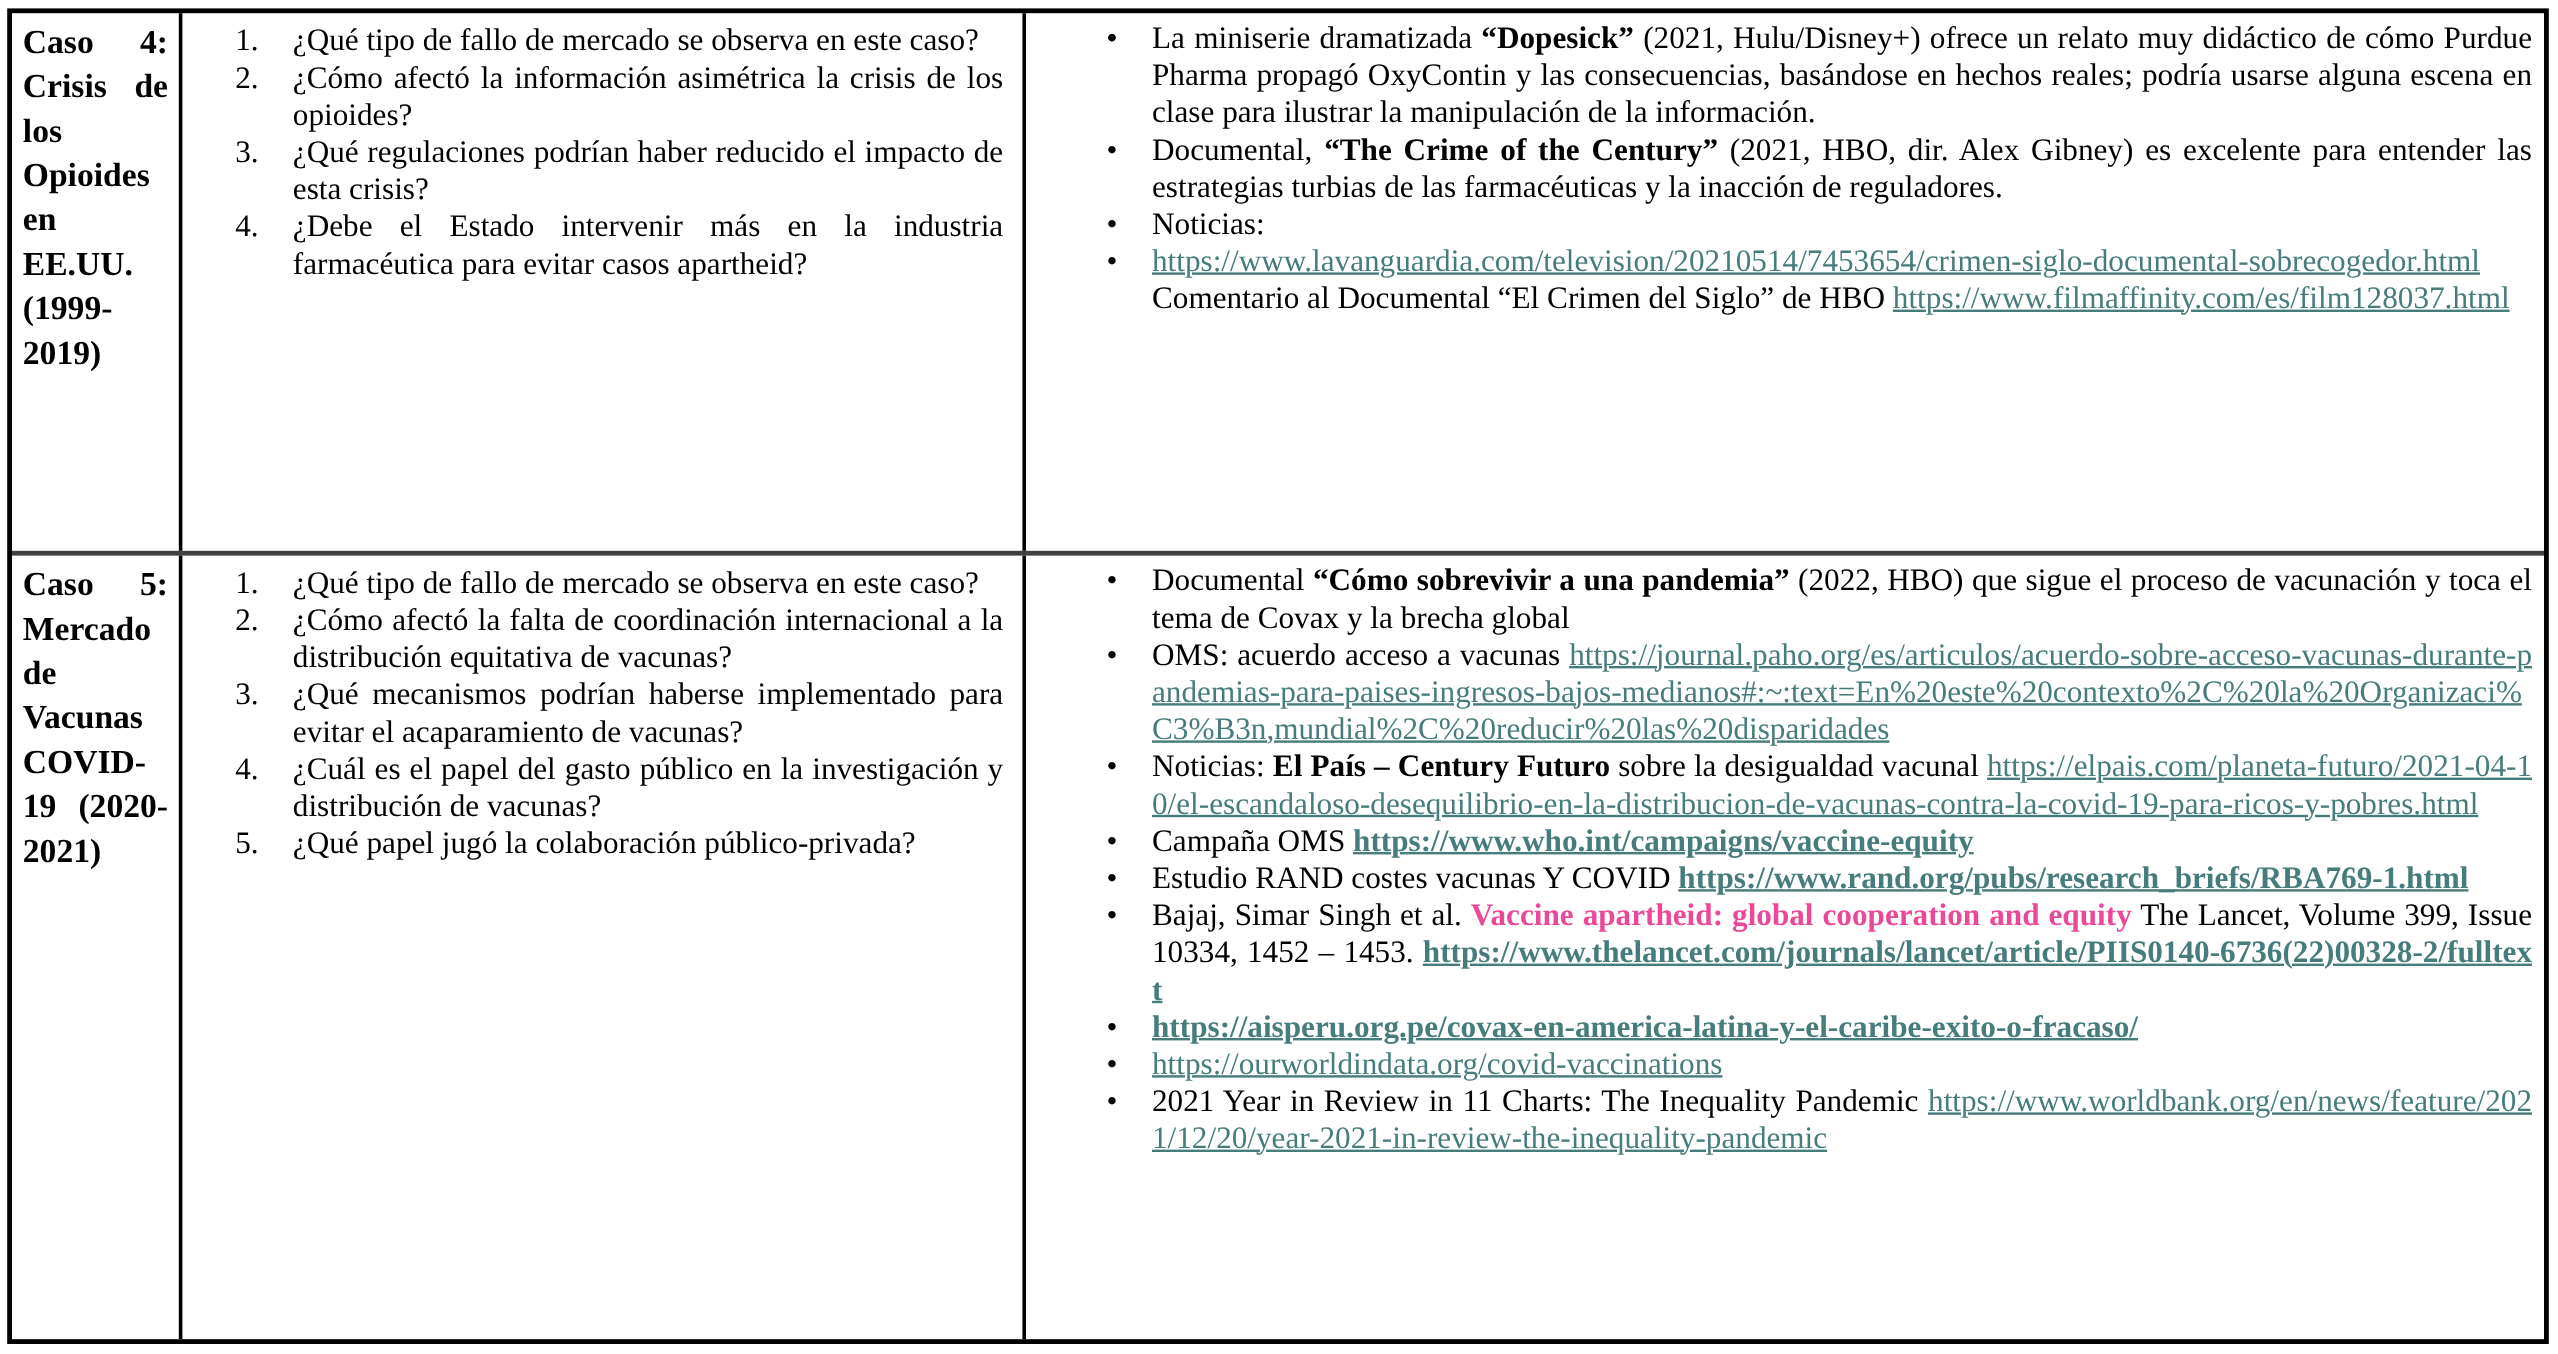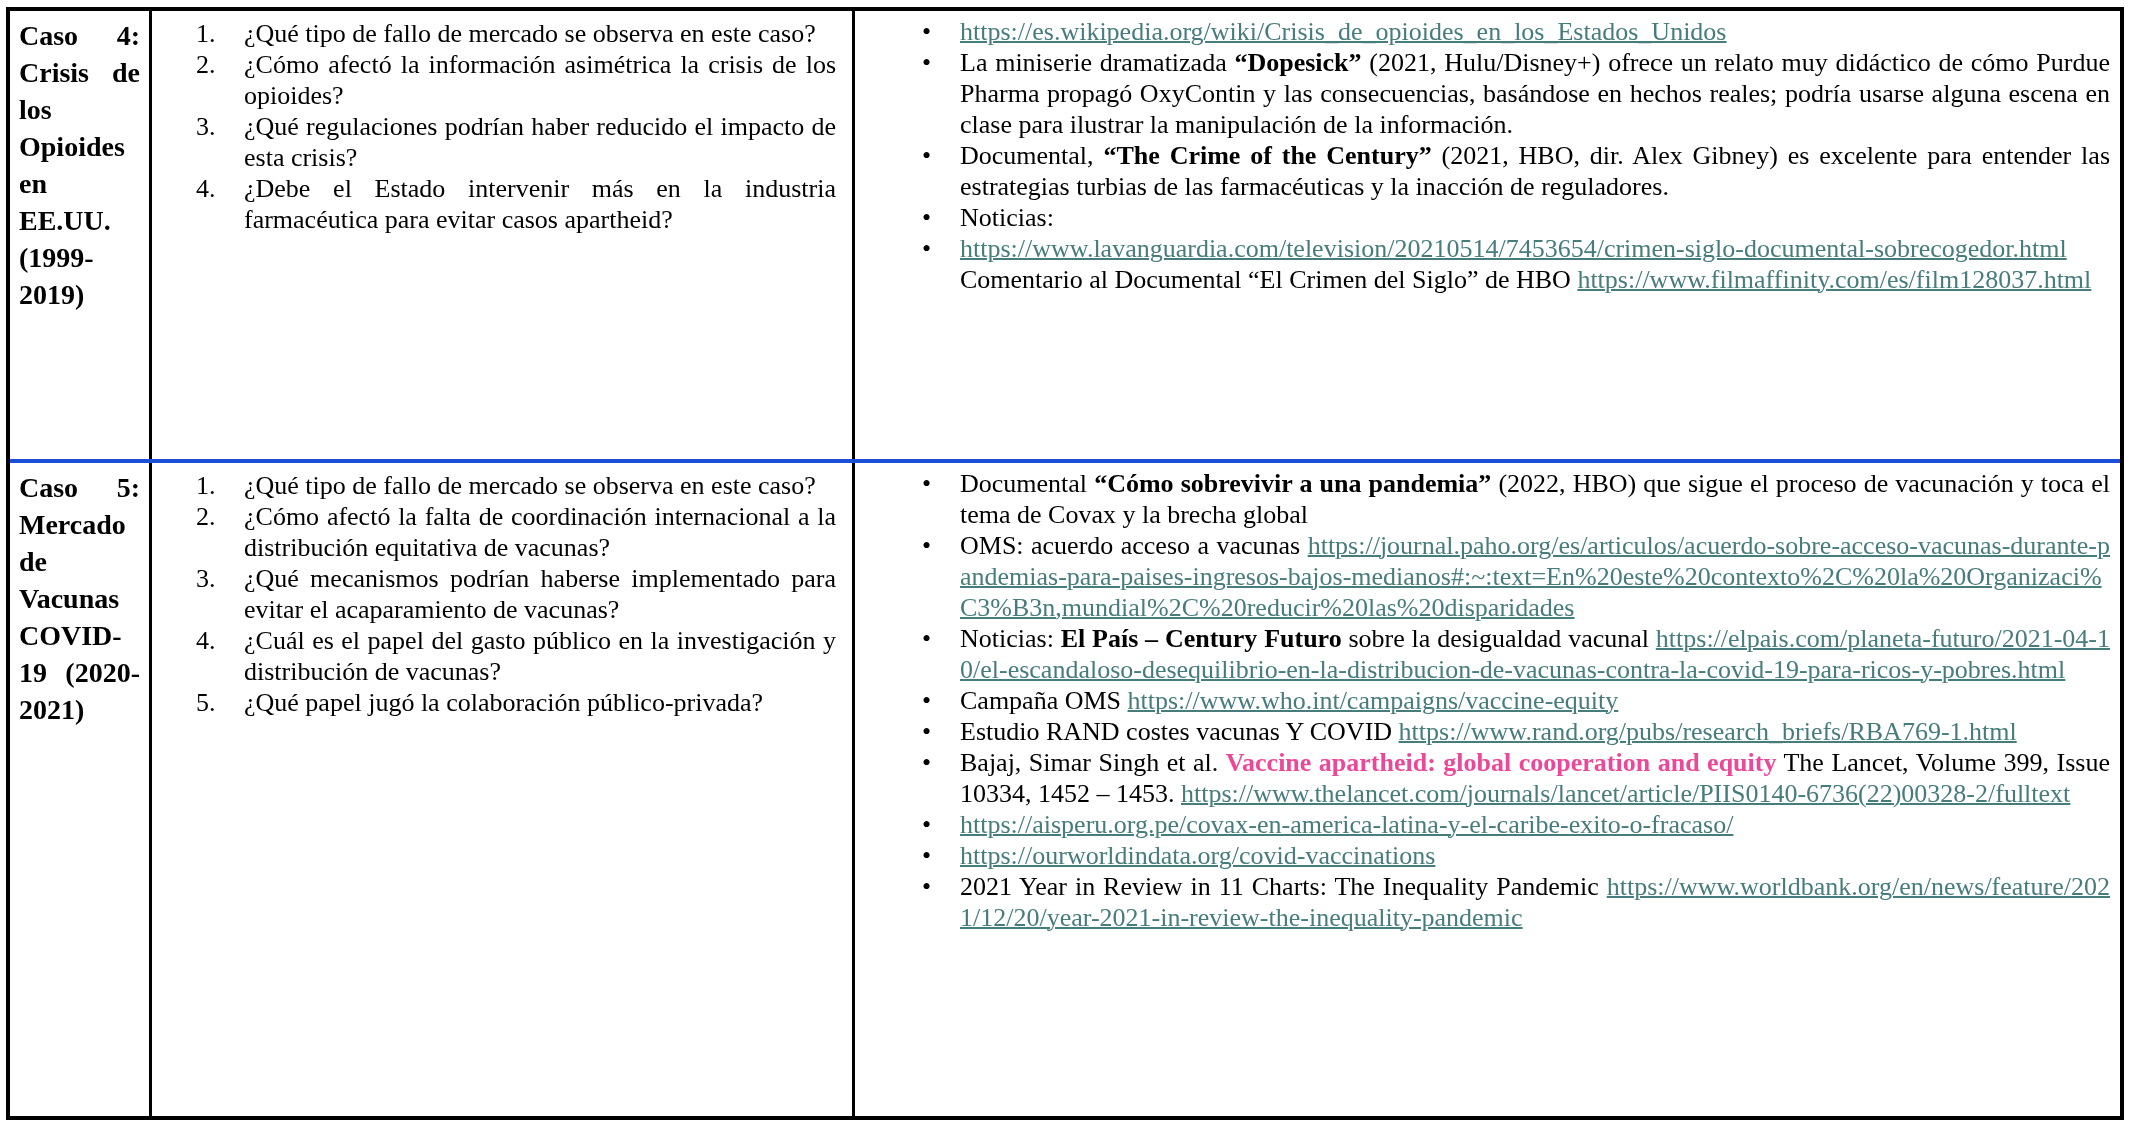--- a/index.html
+++ b/index.html
@@ -8,61 +8,61 @@
     font-family:"Liberation Serif", serif;
     font-size:26px;line-height:31px;color:#000;
     -webkit-font-smoothing:antialiased;
   }
   .doc{
     position:absolute;left:6px;top:7px;width:2118px;height:1113px;
     border:4px solid #000;background:#fff;
     display:flex;flex-direction:column;box-sizing:border-box;
   }
   .trow{display:flex;box-sizing:border-box;}
-  .trow.first{height:452px;border-bottom:4px solid #1d4ed8;justify-content:flex-end;}
+  .trow.first{height:452px;border-bottom:4px solid #404040;justify-content:flex-end;}
   .trow.second{flex:1;}
   .cell{box-sizing:border-box;overflow:hidden;}
   .c1{width:142px;border-right:3px solid #000;padding:6px 9px 4px 9px;}
   .c2{width:703px;border-right:3px solid #000;padding:7px 16px 4px 0;}
   .c3{flex:1;padding:5px 10px 4px 5px;}
   .case-title{font-weight:bold;font-size:28px;line-height:37px;text-align:justify;}
   .question{position:relative;padding-left:92px;text-align:justify;}
   .q-num{position:absolute;left:44px;top:0;}
   .res-bullet{position:relative;padding-left:100px;text-align:justify;}
   .marker{position:absolute;left:62px;top:0;}
   .res-para{text-align:left;}
   .res-para.j{text-align:justify;}
   a.lnk{
     color:var(--linkc,#477c7c);
     text-decoration:underline;
     text-decoration-thickness:2px;
     word-break:break-all;
     cursor:pointer;
   }
-  a.lnk.b{font-weight:normal;margin-top:16px;}
+  a.lnk.b{font-weight:bold;margin-top:16px;}
   .s-b{font-weight:bold;}
   .s-bg{font-weight:bold;color:#ec4899;}
 </style>
 </head>
 <body>
 
 <div class="doc">
 
   <div class="trow first">
     <div class="cell c1">
       <div class="case-title">Caso 4: Crisis de los Opioides en EE.UU. (1999-2019)</div>
     </div>
     <div class="cell c2">
         <div class="question"><span class="q-num">1.</span><span>¿Qué tipo de fallo de mercado se observa en este caso?</span></div>
         <div class="question"><span class="q-num">2.</span><span>¿Cómo afectó la información asimétrica la crisis de los opioides?</span></div>
         <div class="question"><span class="q-num">3.</span><span>¿Qué regulaciones podrían haber reducido el impacto de esta crisis?</span></div>
         <div class="question"><span class="q-num">4.</span><span>¿Debe el Estado intervenir más en la industria farmacéutica para evitar casos apartheid?</span></div>
       </div>
     <div class="cell c3">
-        <div class="res-bullet"><span class="marker">•</span><a class="lnk">https://es.wikipedia.org/wiki/Crisis_de_opioides_en_los_Estados_Unidos</a></div>
+        <div class="res-bullet"><span class="marker">•</span></div>
         <div class="res-bullet"><span class="marker">•</span><span class="s-n">La miniserie dramatizada </span><span class="s-b">“Dopesick”</span><span class="s-n"> (2021, Hulu/Disney+) ofrece un relato muy didáctico de cómo Purdue Pharma propagó OxyContin y las consecuencias, basándose en hechos reales; podría usarse alguna escena en clase para ilustrar la manipulación de la información.</span></div>
         <div class="res-bullet"><span class="marker">•</span><span class="s-n">Documental, </span><span class="s-b">“The Crime of the Century”</span><span class="s-n"> (2021, HBO, dir. Alex Gibney) es excelente para entender las estrategias turbias de las farmacéuticas y la inacción de reguladores.</span></div>
         <div class="res-bullet"><span class="marker">•</span><span class="s-n">Noticias:</span></div>
         <div class="res-bullet"><span class="marker">•</span><a class="lnk">https://www.lavanguardia.com/television/20210514/7453654/crimen-siglo-documental-sobrecogedor.html</a><span class="s-n"> Comentario al Documental “El Crimen del Siglo” de HBO </span><a class="lnk">https://www.filmaffinity.com/es/film128037.html</a></div>
       </div>
   </div>
 
   <div class="trow second">
     <div class="cell c1">
       <div class="case-title">Caso 5: Mercado de Vacunas COVID-19 (2020-2021)</div>

